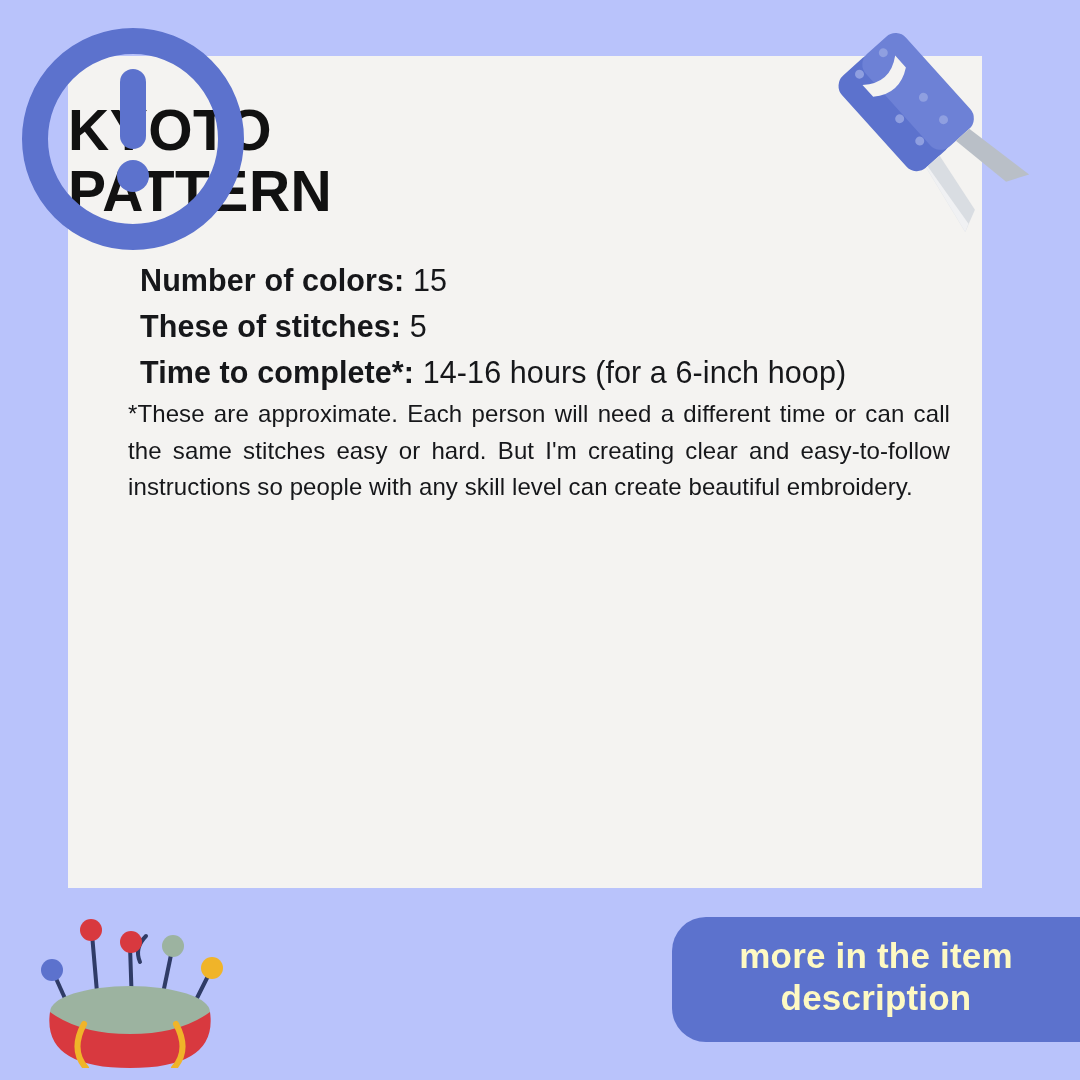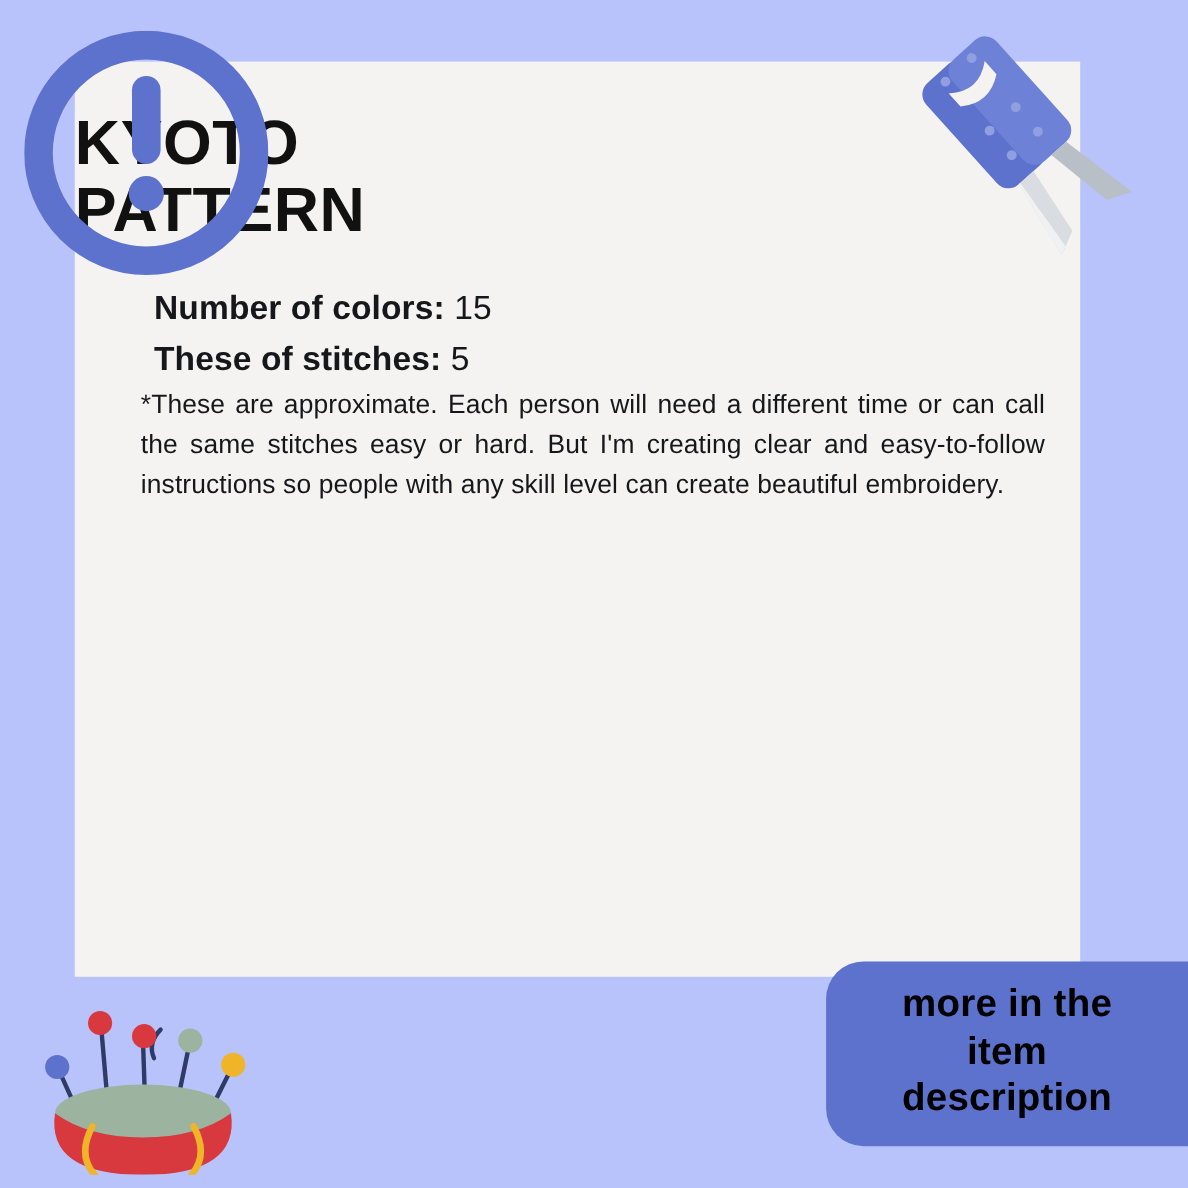--- a/index.html
+++ b/index.html
@@ -79,25 +79,25 @@
   .pincushion {
     position: absolute;
     left: 14px; bottom: 12px;
     width: 230px; height: 180px;
   }
 
   
   .cta {
     position: absolute;
     right: 0px; bottom: 38px;
-    width: 329px;
+    width: 408px;
     padding: 18px 30px 22px 30px;
     background: #5c72cd;
     border-radius: 34px 0 0 34px;
-    color: #000000;
+    color: #fef9c3;
     font-weight: bold;
     font-size: 35px;
     line-height: 1.22;
     text-align: center;
     white-space: pre-line;
     letter-spacing: 0.2px;
   }
 </style>
 </head>
 <body>
@@ -110,20 +110,24 @@
 <div class="body-block">
 
   <div class="specs">
     <div class="row">
       <b>Number of colors:</b>
       <span>15</span>
     </div>
     <div class="row">
       <b>These of stitches:</b>
       <span>5</span>
+    </div>
+    <div class="row">
+      <b>Time to complete*:</b>
+      <span>14-16 hours (for a 6-inch hoop)</span>
     </div>
   </div>
 
   <div class="note">*These are approximate. Each person will need a different time or can call the same stitches easy or hard. But I'm creating clear and easy-to-follow instructions so people with any skill level can create beautiful embroidery.</div>
 </div>
 
 <div class="badge">
   <svg viewBox="0 0 222 222" width="222" height="222">
     <circle cx="111" cy="111" r="98" fill="none" stroke="#5c72cd" stroke-width="26"></circle>
     <rect x="98" y="41" width="26" height="80" rx="13" fill="#5c72cd"></rect>

